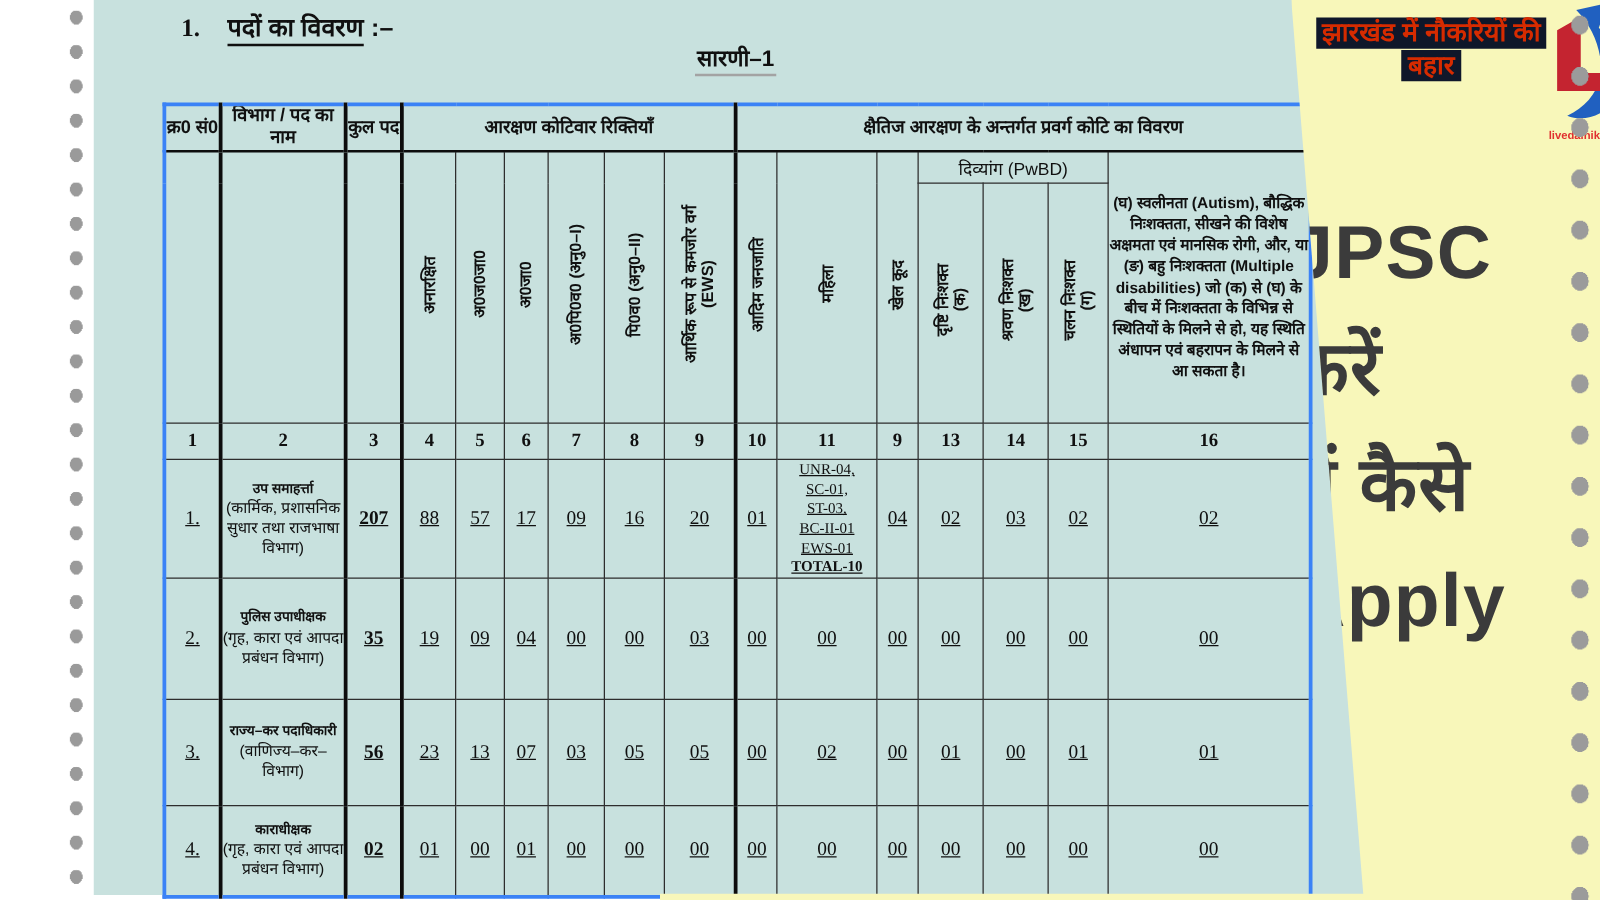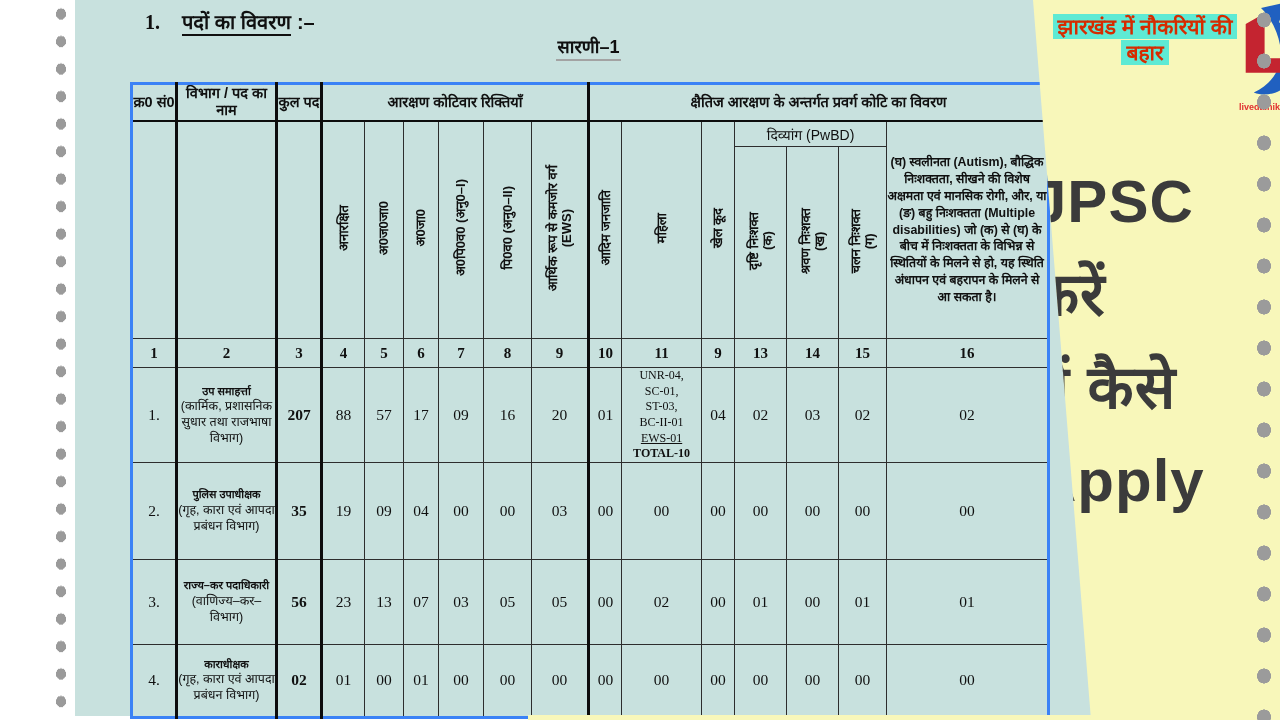--- a/index.html
+++ b/index.html
@@ -33,35 +33,35 @@
   table.posts { border:3px solid #3b82f6; }
   table.posts th, table.posts td { border:1px solid #2d2d2d; text-align:center; vertical-align:middle; padding:0; overflow:hidden; }
   .bR2 { border-right:3px solid #0d0d0d !important; }
   .band1 th { border-bottom:2px solid #0d0d0d !important; font-weight:600; font-size:14.5px; line-height:1.2; padding:2px 1px; }
   .numrow th { font-family:"Liberation Serif","DejaVu Serif",serif; font-size:15px; font-weight:bold; }
   .vcell .vert { display:inline-block; writing-mode:vertical-rl; transform:rotate(180deg); max-height:205px;
     font-size:13px; font-weight:600; line-height:1.05; text-align:center; }
   .vcell .vert span { display:block; }
   .pwbd-title { font-size:14px; font-weight:normal; }
   td.note { text-align:justify; vertical-align:top; padding:4px 6px 2px 6px; font-size:12.4px; font-weight:bold; line-height:1.36; }
-  td.datacell { font-family:"Liberation Serif","DejaVu Serif",serif; font-size:15.5px; }
+  td.datacell { font-family:"Liberation Serif","DejaVu Serif",serif; font-size:15.5px;text-decoration:underline; }
   td.totalcell { font-weight:bold; }
   td.postcell { padding:2px 2px; line-height:1.3; }
   .pname { font-weight:bold; font-size:11px; }
   .pdept { font-size:12.5px; }
   td.mah { font-size:12px; line-height:1.3; }
   td.mah span { display:block; }
   td.mah .u { text-decoration:underline; }
   td.mah .b { font-weight:bold; }
 
   
   .sidebar { position:absolute; left:985px; top:0; width:295px; height:720px; background:#f8f7ba; z-index:3;
     clip-path:polygon(0 0, 100% 0, 100% 100%, 58px 100%); }
   .banner { position:absolute; left:6px; top:14px; width:212px; text-align:center; line-height:1.22; }
-  .banner span { display:inline; background:#5eead4; color:#d62b00; font-weight:bold; font-size:21px; padding:1px 5px;
+  .banner span { display:inline; background:#0f172a; color:#d62b00; font-weight:bold; font-size:21px; padding:1px 5px;
     box-decoration-break:clone; -webkit-box-decoration-break:clone; }
   .logo { position:absolute; left:198px; top:2px; width:78px; text-align:center; }
   .logo-cap { color:#e03030; font-weight:bold; font-size:9px; margin-top:-4px; }
   .headline { position:absolute; left:0; top:170px; width:240px; display:flex; flex-direction:column; gap:30px; }
   .headline div { color:#3b3b3b; font-weight:800; font-size:60px; line-height:1.05; letter-spacing:1px; }
 </style>
 </head>
 <body>
 
 <div class="stage">

